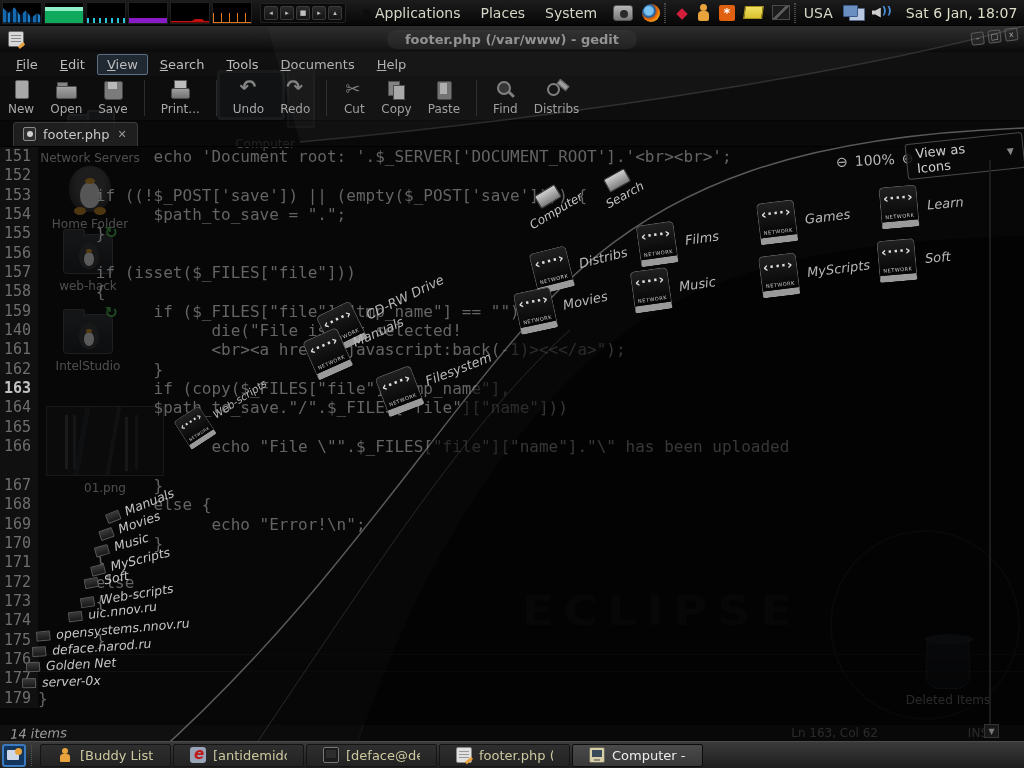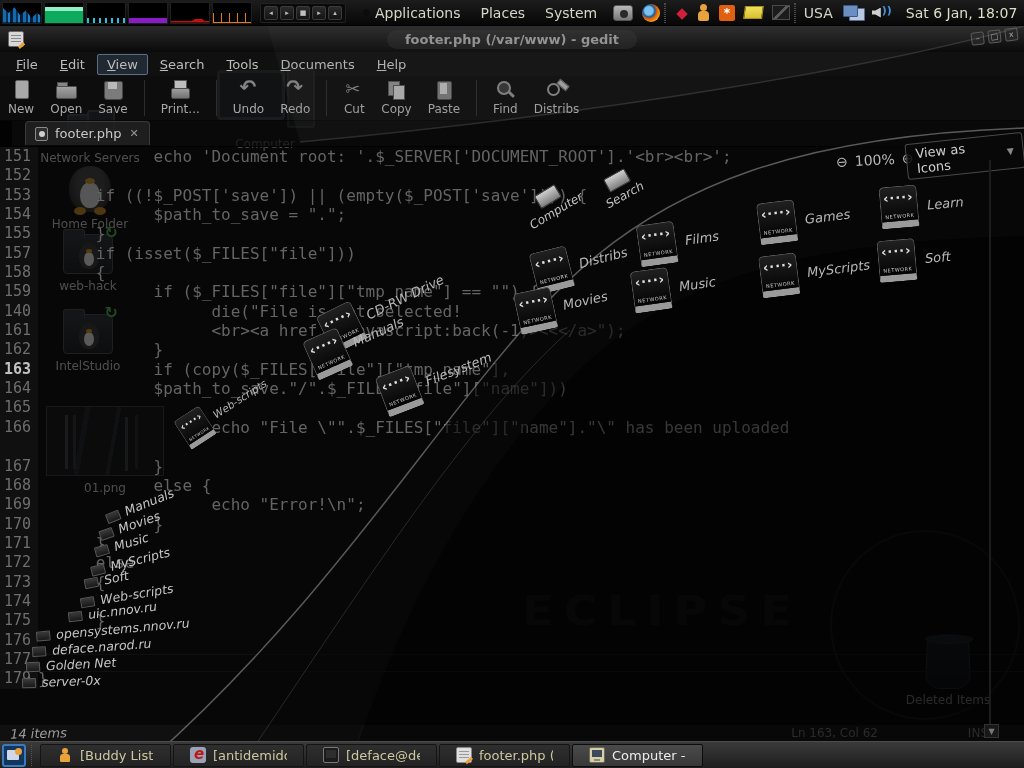--- a/index.html
+++ b/index.html
@@ -80,21 +80,21 @@
   .i-tb-redo::before { content:"↷"; position:absolute; left:2px; top:-5px; font-size:20px; color:#9a9a9a; font-weight:bold; }
   .i-tb-cut::before { content:"✂"; position:absolute; left:2px; top:-2px; font-size:18px; color:#9a9a9a; }
   .i-tb-copy::before { content:""; position:absolute; left:3px; top:1px; width:10px; height:13px; background:#9e9e9e; border:1px solid #5a5a5a; }
   .i-tb-copy::after { content:""; position:absolute; left:8px; top:5px; width:10px; height:13px; background:#d0d0d0; border:1px solid #5a5a5a; }
   .i-tb-paste::before { content:""; position:absolute; left:4px; top:1px; width:13px; height:17px; background:#8a8a8a; border:1px solid #4f4f4f; border-radius:2px; }
   .i-tb-paste::after { content:""; position:absolute; left:7px; top:3px; width:7px; height:11px; background:#d6d6d6; }
   .i-tb-find::before { content:""; position:absolute; left:3px; top:1px; width:10px; height:10px; border:2px solid #9a9a9a; border-radius:50%; background:rgba(200,200,200,.25); }
   .i-tb-find::after { content:""; position:absolute; left:14px; top:13px; width:7px; height:3px; background:#9a9a9a; transform:rotate(45deg); border-radius:1px; }
   .i-tb-replace::before { content:""; position:absolute; left:1px; top:3px; width:9px; height:9px; border:2px solid #9a9a9a; border-radius:50%; }
   .i-tb-replace::after { content:""; position:absolute; left:11px; top:2px; width:10px; height:4px; background:#c0c0c0; border:1px solid #666; transform:rotate(40deg); }
-  #gedit-tabbar { height:26px; background:rgba(10,10,10,.85); display:flex; align-items:flex-start; padding-left:13px; border-bottom:1px solid #000;margin-left:12px; }
+  #gedit-tabbar { height:26px; background:rgba(10,10,10,.85); display:flex; align-items:center; padding-left:13px; border-bottom:1px solid #000; }
   #tab-footer { display:flex; align-items:center; gap:7px; height:24px; background:rgba(34,34,34,.85); border:1px solid #3a3a3a; border-bottom:none; border-radius:4px 4px 0 0; padding:0 9px; }
   .tab-doc-icon { width:13px; height:14px; background:#2e2e2e; border:1px solid #8a8a8a; border-radius:2px; position:relative; }
   .tab-doc-icon::before { content:""; position:absolute; left:3px; top:3px; width:6px; height:6px; background:#cfcfcf; border-radius:50%; }
   .tab-label { font-size:13px; color:#c8c8c8; }
   .tab-close { font-size:11px; color:#999; padding:0 1px; }
   #gedit-editor { position:relative; height:578px; background:rgba(12,12,12,.55); overflow:hidden; font-family:"DejaVu Sans Mono",monospace; }
   .code-row { display:flex; height:19.35px; line-height:19.35px; white-space:pre; font-size:16px; }
   .gutter { flex:0 0 38px; text-align:right; padding-right:7px; color:#6e6e6e; background:rgba(24,24,24,.6); font-size:15px; }
   .code-row.current .gutter { color:#c2c2c2; font-weight:bold; }
   .code-text { color:#646464; tab-size:6; -moz-tab-size:6; }
@@ -351,20 +351,24 @@
       </div>
         <div class="code-row">
         <div class="gutter">154</div>
         <div class="code-text">		$path_to_save = ".";</div>
       </div>
         <div class="code-row">
         <div class="gutter">155</div>
         <div class="code-text">	}</div>
       </div>
         <div class="code-row">
+        <div class="gutter">156</div>
+        <div class="code-text"></div>
+      </div>
+        <div class="code-row">
         <div class="gutter">157</div>
         <div class="code-text">	if (isset($_FILES["file"]))</div>
       </div>
         <div class="code-row">
         <div class="gutter">158</div>
         <div class="code-text">	{</div>
       </div>
         <div class="code-row">
         <div class="gutter">159</div>
         <div class="code-text">		if ($_FILES["file"]["tmp_name"] == "") {</div>

